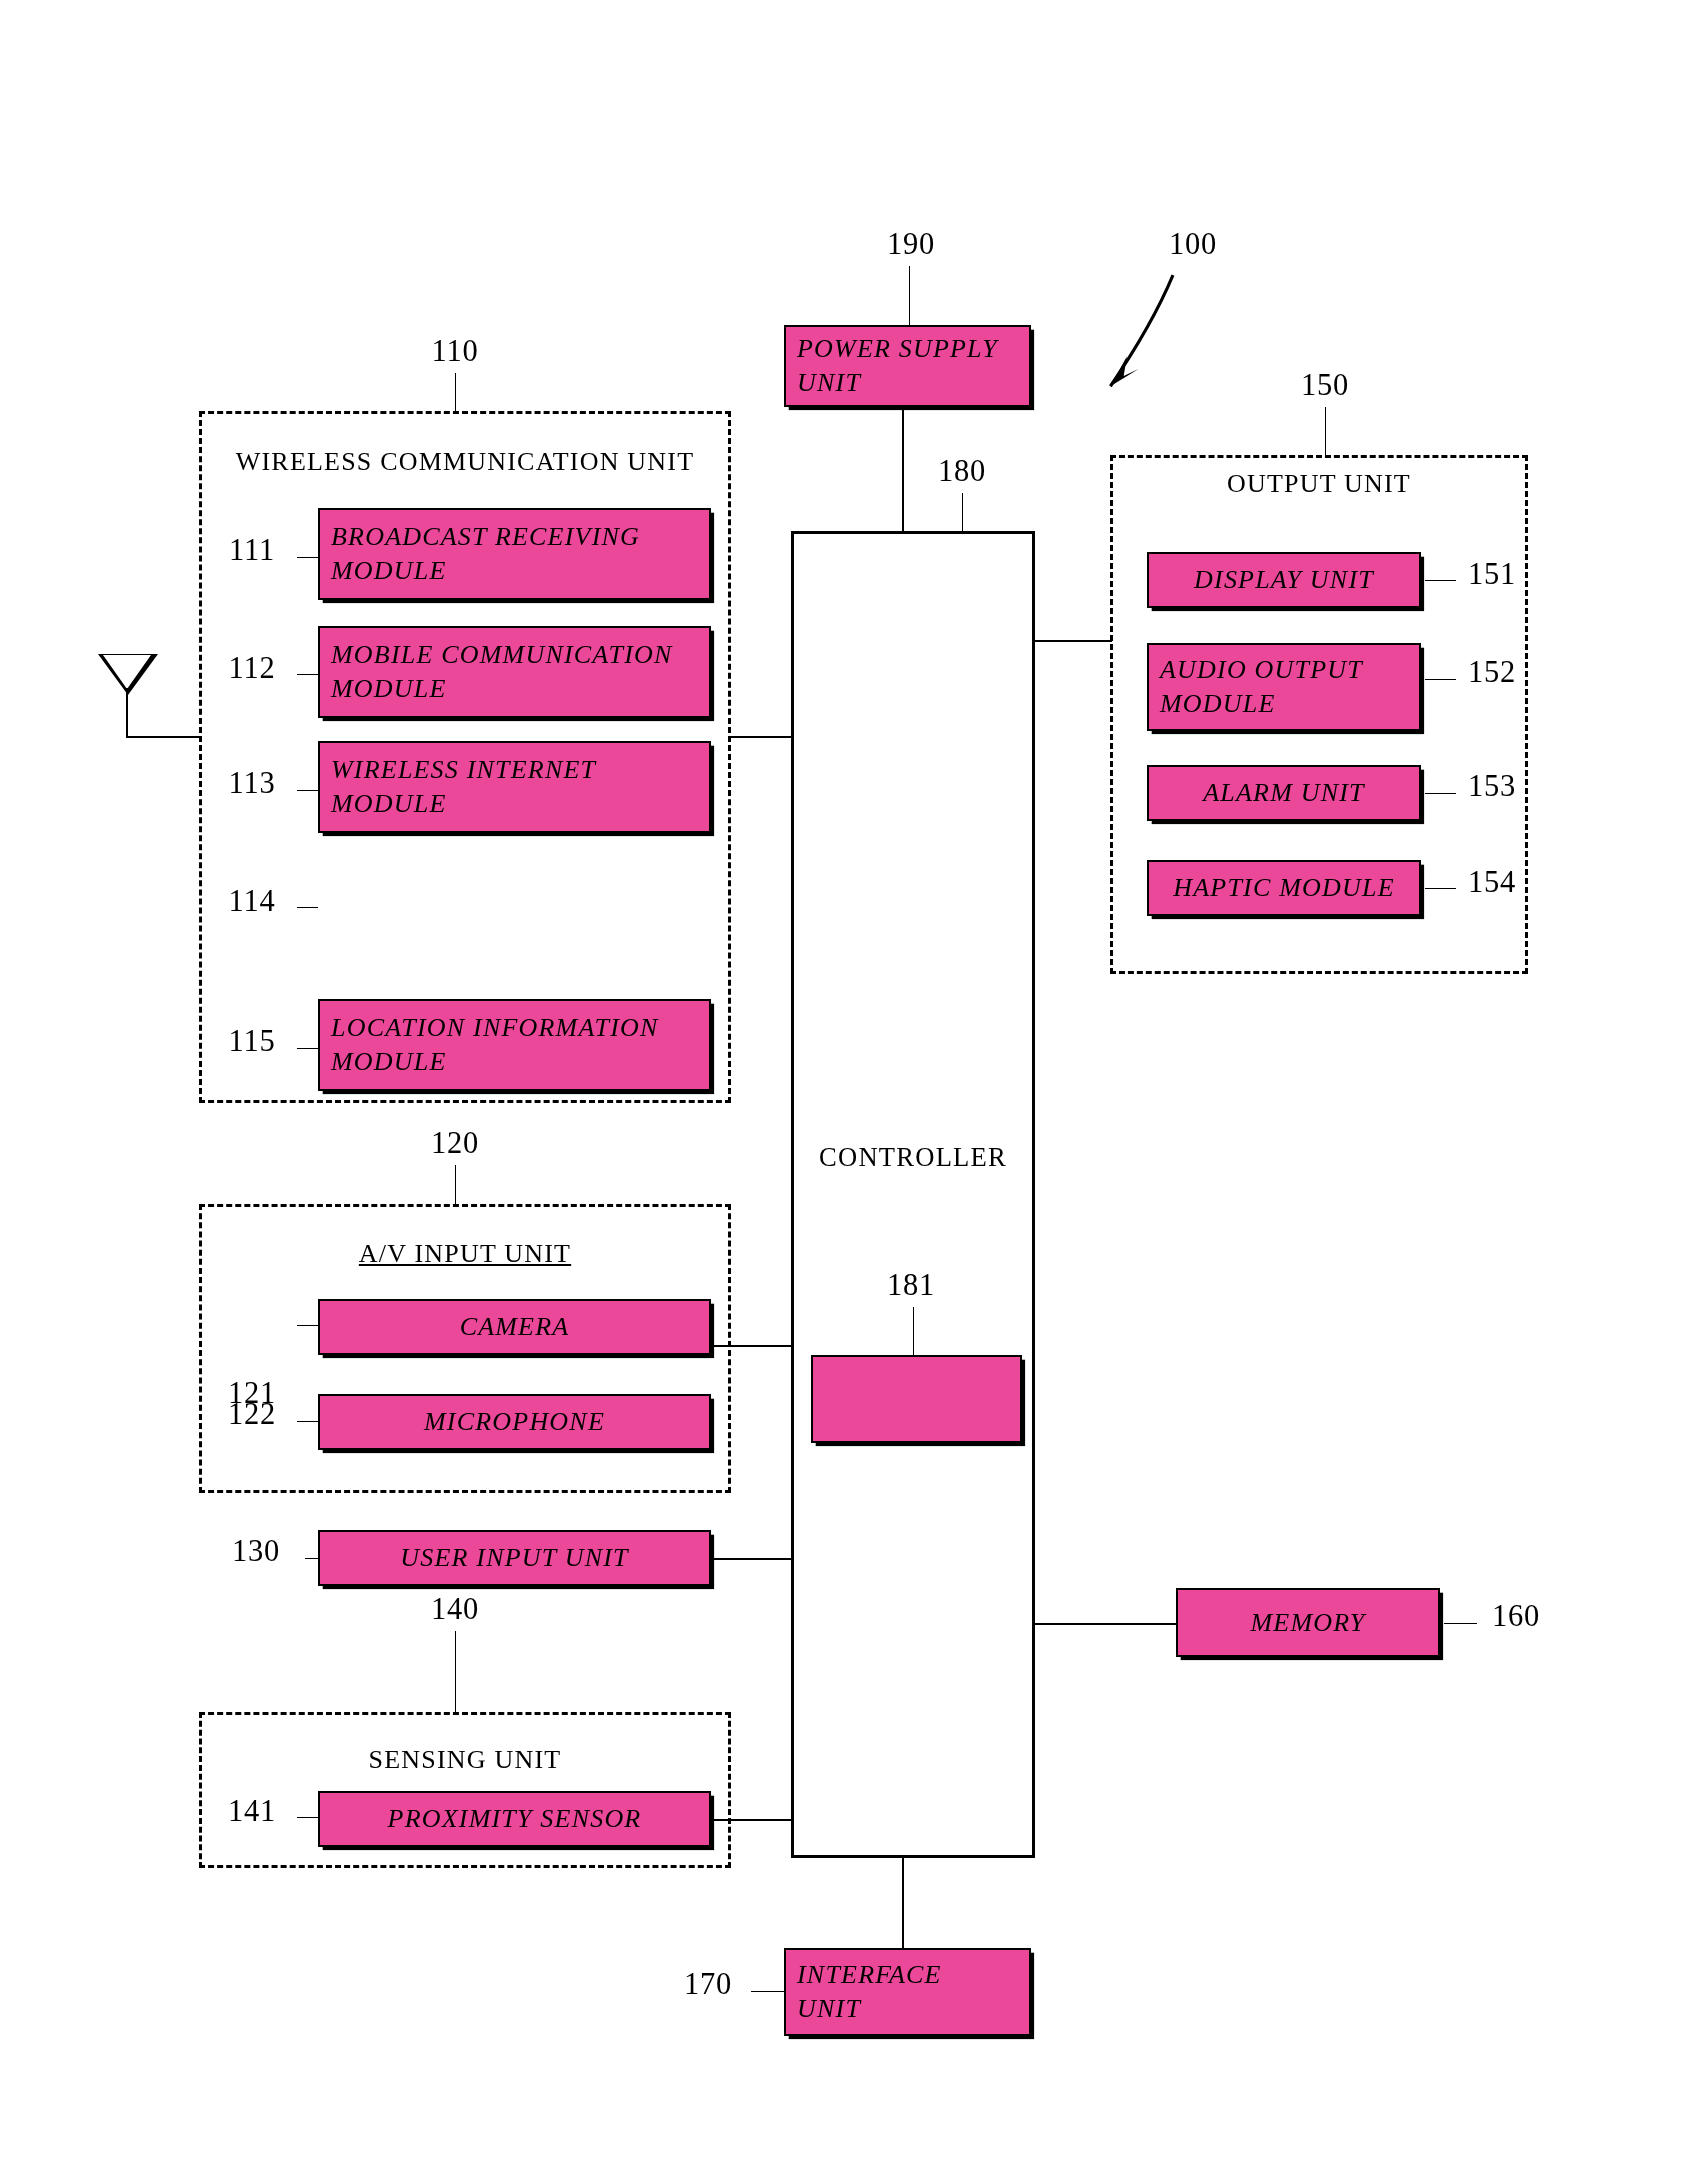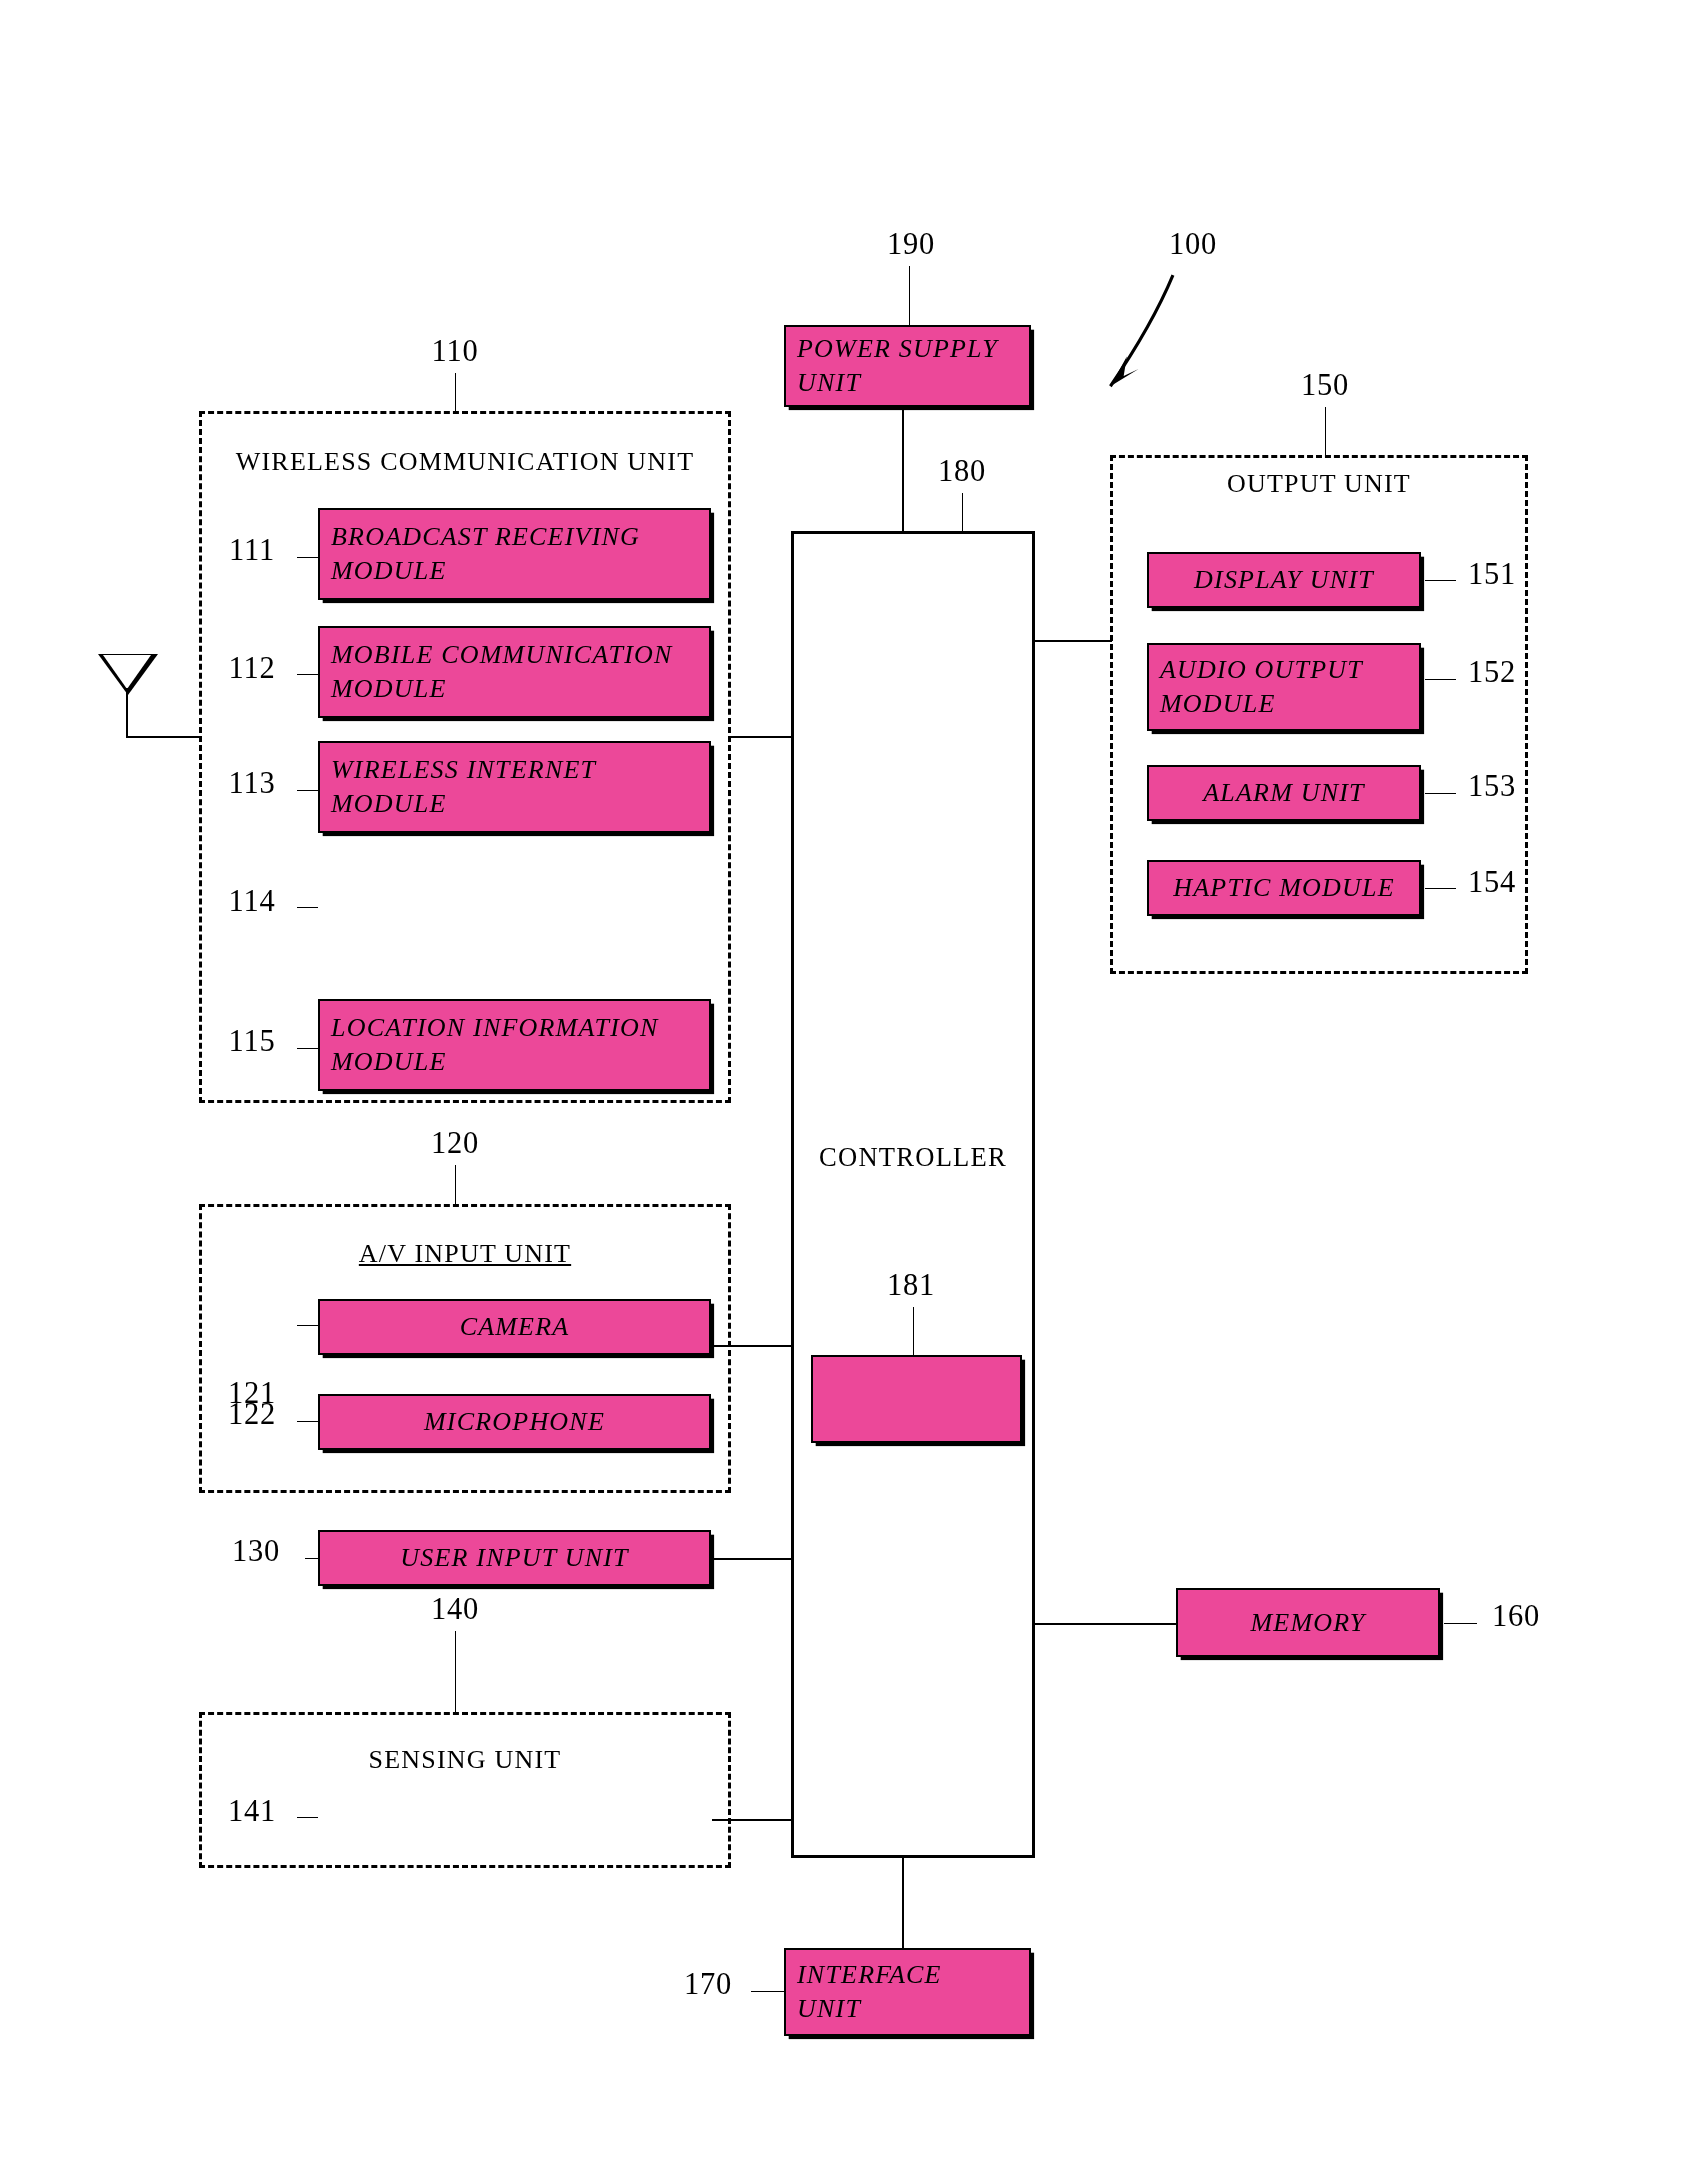--- a/index.html
+++ b/index.html
@@ -175,20 +175,25 @@
   <div class="hl" style="left:712px;top:1558px;width:81px;"></div>
 
   <div class="num" style="left:412px;top:1592px;width:86px;">140</div>
   <div class="leadv" style="left:455px;top:1631px;height:81px;"></div>
 
   <div class="dashed" style="left:199px;top:1712px;width:532px;height:156px;"></div>
   <div class="ghead" style="left:199px;top:1745px;width:532px;">SENSING  UNIT</div>
 
   <div class="num" style="left:213px;top:1794px;width:78px;">141</div>
   <div class="lead" style="left:297px;top:1817px;width:21px;"></div>
+  <div class="box c" style="left:318px;top:1791px;width:393px;height:56px;">
+    <div class="t">
+      <div>PROXIMITY  SENSOR</div>
+    </div>
+  </div>
   <div class="hl" style="left:712px;top:1819px;width:81px;"></div>
 
   <div class="num" style="left:1282px;top:368px;width:86px;">150</div>
   <div class="leadv" style="left:1325px;top:407px;height:48px;"></div>
 
   <div class="dashed" style="left:1110px;top:455px;width:418px;height:519px;"></div>
   <div class="ghead" style="left:1110px;top:469px;width:418px;">OUTPUT  UNIT</div>
 
   <div class="box c" style="left:1147px;top:552px;width:274px;height:56px;">
     <div class="t">

